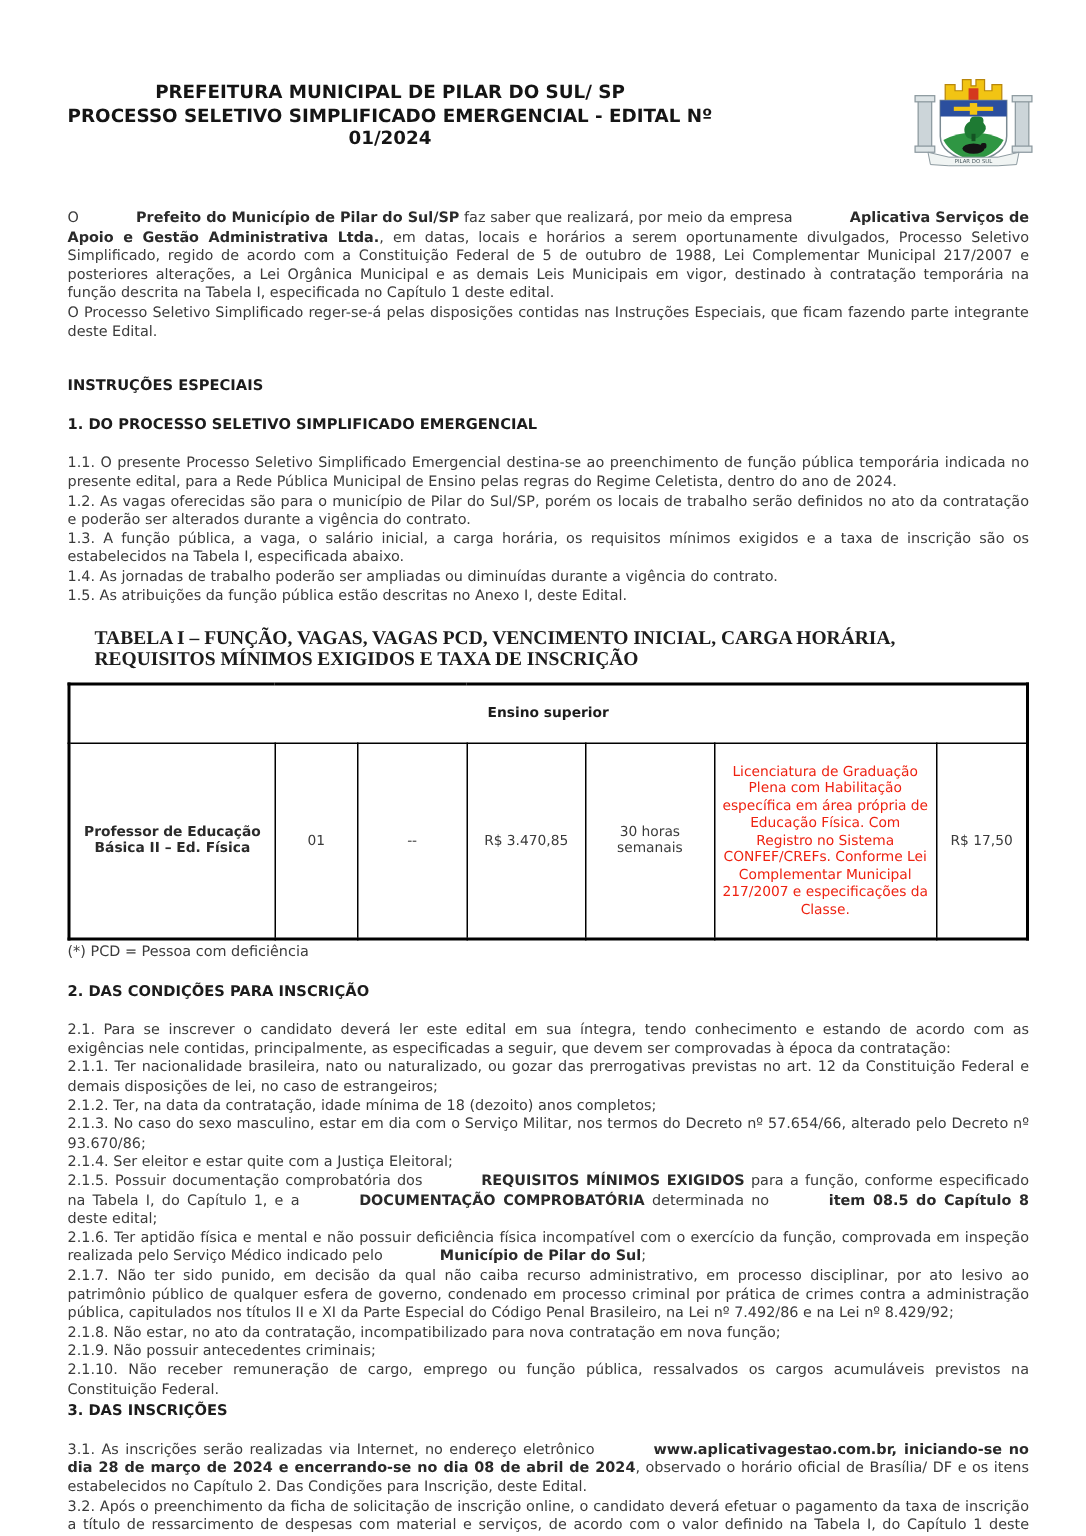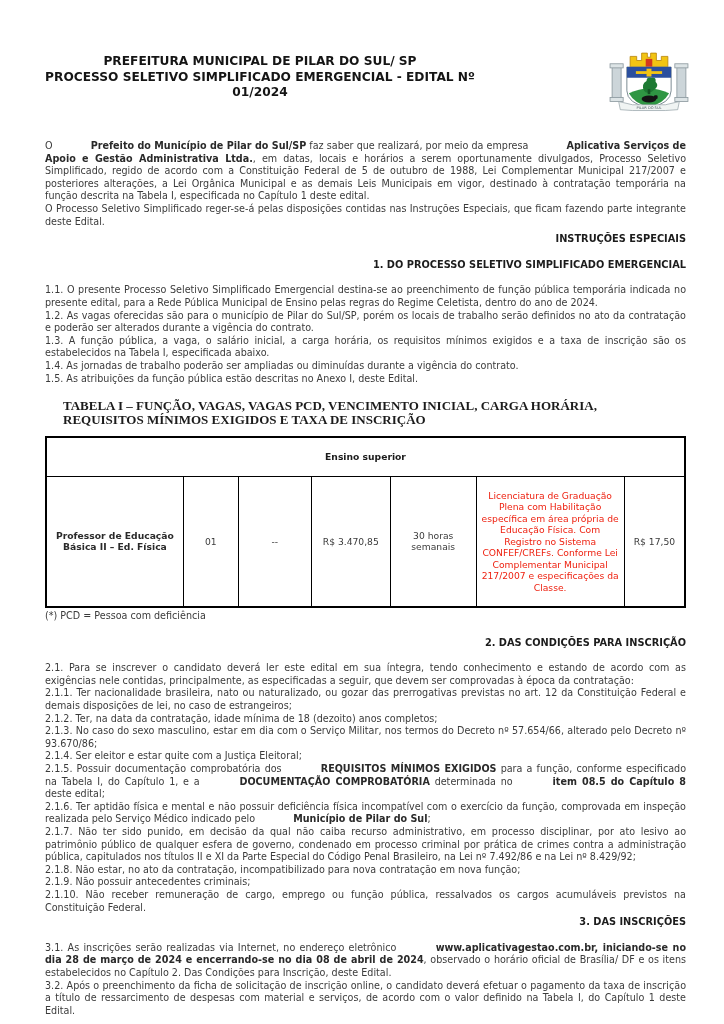--- a/index.html
+++ b/index.html
@@ -17,25 +17,25 @@
   .header { position:relative; height:72px; margin-bottom:14px; }
   .titles {
     width:430px; margin-top:10px;
     text-align:center; font-weight:bold;
     font-size:12.2px; line-height:15.5px; color:#151515;
   }
   .logo { position:absolute; right:-4px; top:-6px; }
   .para { margin:0; text-align:justify; }
   .b { font-weight:bold; color:#2a2a2a;padding-left:35px; }
   .center-head {
-    text-align:right; font-weight:bold; color:#1c1c1c;
-    margin:5px 0 13px 0; font-size:9.8px;
+    text-align:left; font-weight:bold; color:#1c1c1c;
+    margin:24px 0 13px 0; font-size:9.8px;
   }
   .sec-head {
-    font-weight:bold; color:#1c1c1c; text-align:right;
+    font-weight:bold; color:#1c1c1c; text-align:left;
     margin:2px 0 13px 0; font-size:9.8px;
   }
   .tbl-title {
     text-align:left; font-weight:bold; color:#1c1c1c;
     margin:14px 18px 10px 18px; font-size:13px; line-height:13.5px;font-family:Liberation Serif, serif;
   }
   table.tbl {
     width:100%; border-collapse:collapse; table-layout:fixed;
     border:2px solid #000; font-size:9.2px; line-height:11.5px;
   }

